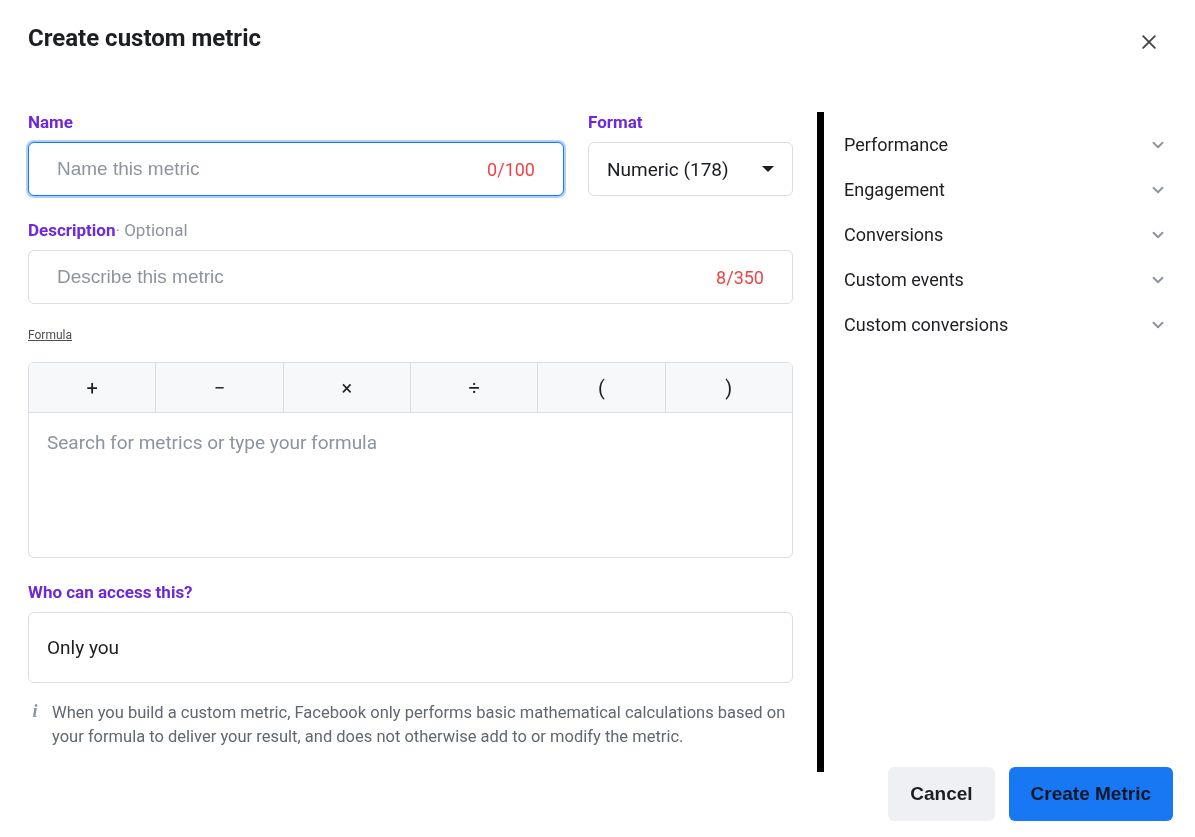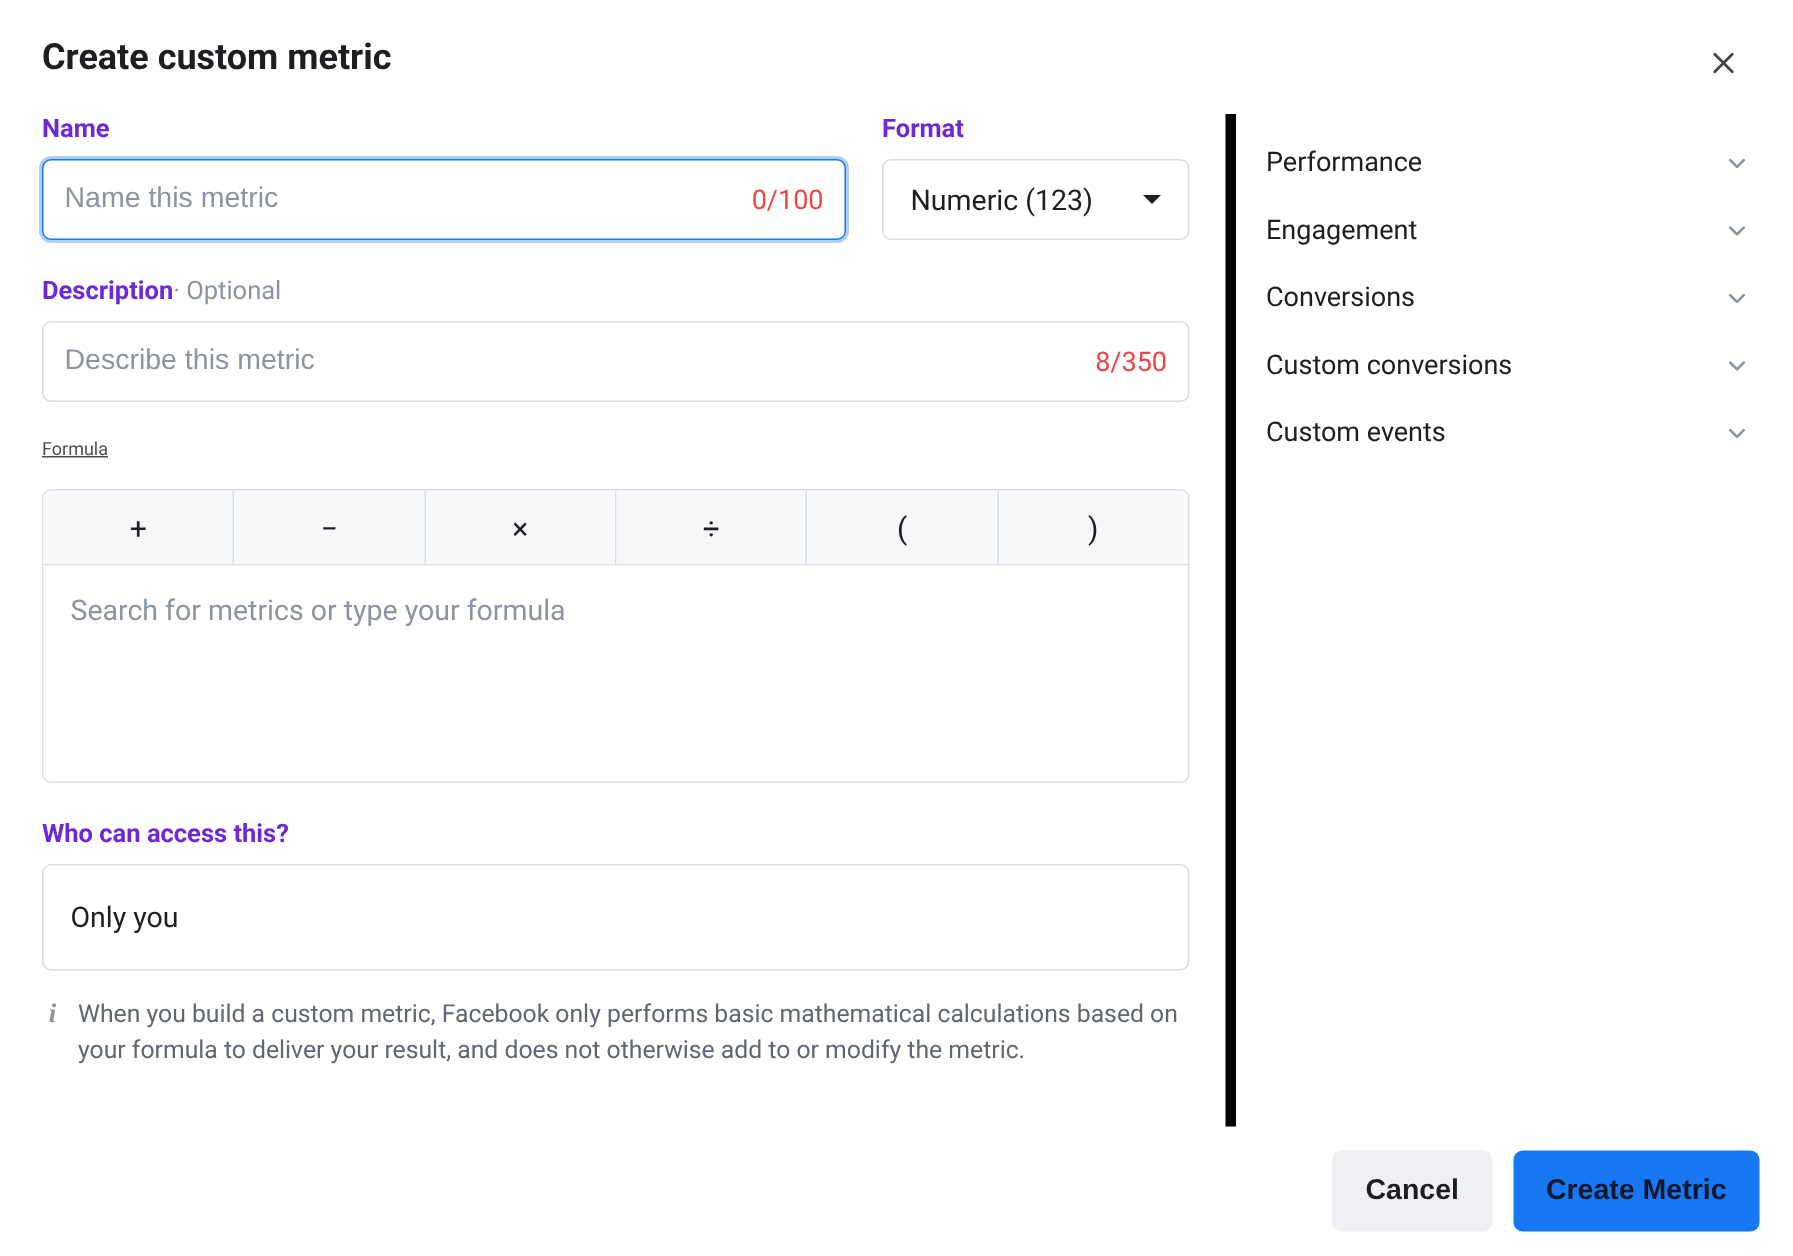--- a/index.html
+++ b/index.html
@@ -15,20 +15,21 @@
   }
 
   .modal {
     width: 1195px;
     height: 837px;
     background: #fff;
     border-radius: 8px;
     position: relative;
     display: flex;
     flex-direction: column;
+    gap: 36px;
   }
 
   .modal-header {
     padding: 22px 28px 0 28px;
     display: flex;
     align-items: flex-start;
     justify-content: space-between;
   }
   .modal-title {
     font-size: 24px;
@@ -81,21 +82,21 @@
   }
 
   .input-wrap {
     position: relative;
     display: flex;
     align-items: center;
     background: #fff;
     border: 1px solid #dadde1;
     border-radius: 6px;
     height: 54px;
-    padding: 0 14px;
+    padding: 0 28px;
   }
   .input-wrap.focused {
     border: 1px solid #1877f2;
     box-shadow: 0 0 0 2px rgba(24,119,242,0.35);
   }
   .input-wrap input {
     flex: 1;
     border: none;
     outline: none;
     font-size: 19px;
@@ -280,21 +281,21 @@
           <label class="field-label">Name</label>
           <div class="input-wrap focused">
             <input type="text" placeholder="Name this metric" style="">
             <span class="counter">0/100</span>
           </div>
         </div>
 
         <div class="field-group field-format">
           <label class="field-label">Format</label>
           <div class="select">
-            <span>Numeric (123)</span>
+            <span>Numeric (178)</span>
             <span class="caret"></span>
           </div>
         </div>
       </div>
 
       <div class="section-spacer"></div>
 
       <div class="field-group">
         <div>
           <span class="field-label">Description</span><span class="field-label optional"> · Optional</span>
@@ -359,29 +360,29 @@
         </div>
         <div class="cat-item">
           <span>Conversions</span>
           <span class="chev">
             <svg viewBox="0 0 24 24" fill="none" stroke="currentColor" stroke-width="2.5" stroke-linecap="round" stroke-linejoin="round">
                 <polyline points="6 9 12 15 18 9"></polyline>
               </svg>
           </span>
         </div>
         <div class="cat-item">
+          <span>Custom events</span>
+          <span class="chev">
+            <svg viewBox="0 0 24 24" fill="none" stroke="currentColor" stroke-width="2.5" stroke-linecap="round" stroke-linejoin="round">
+                <polyline points="6 9 12 15 18 9"></polyline>
+              </svg>
+          </span>
+        </div>
+        <div class="cat-item">
           <span>Custom conversions</span>
-          <span class="chev">
-            <svg viewBox="0 0 24 24" fill="none" stroke="currentColor" stroke-width="2.5" stroke-linecap="round" stroke-linejoin="round">
-                <polyline points="6 9 12 15 18 9"></polyline>
-              </svg>
-          </span>
-        </div>
-        <div class="cat-item">
-          <span>Custom events</span>
           <span class="chev">
             <svg viewBox="0 0 24 24" fill="none" stroke="currentColor" stroke-width="2.5" stroke-linecap="round" stroke-linejoin="round">
                 <polyline points="6 9 12 15 18 9"></polyline>
               </svg>
           </span>
         </div>
       </div>
     </div>
 
   </div>

